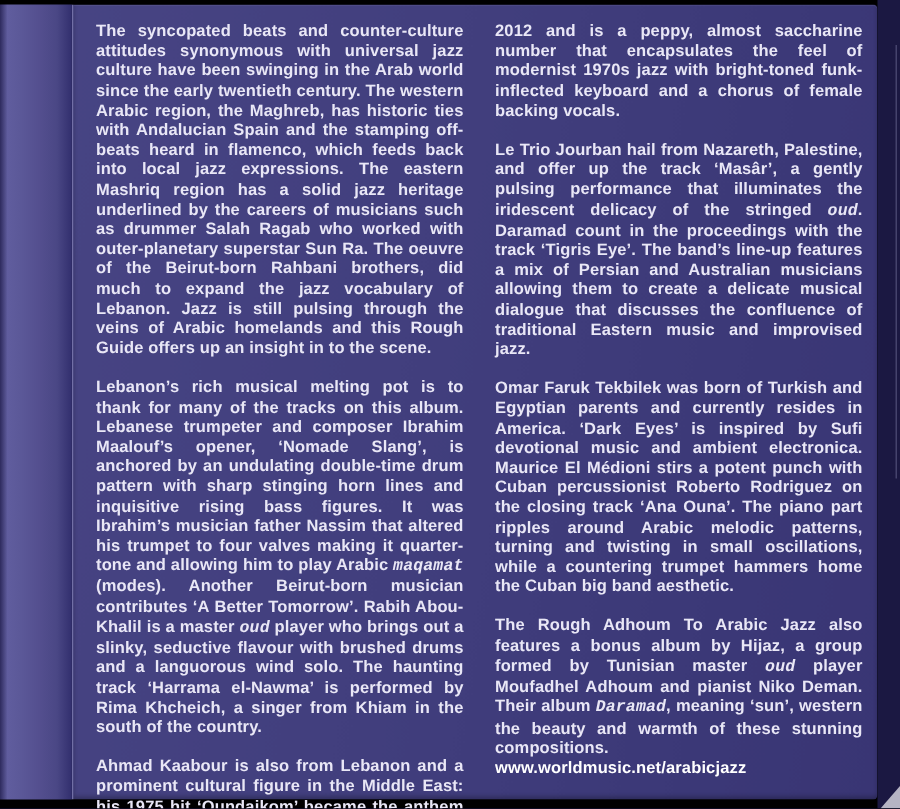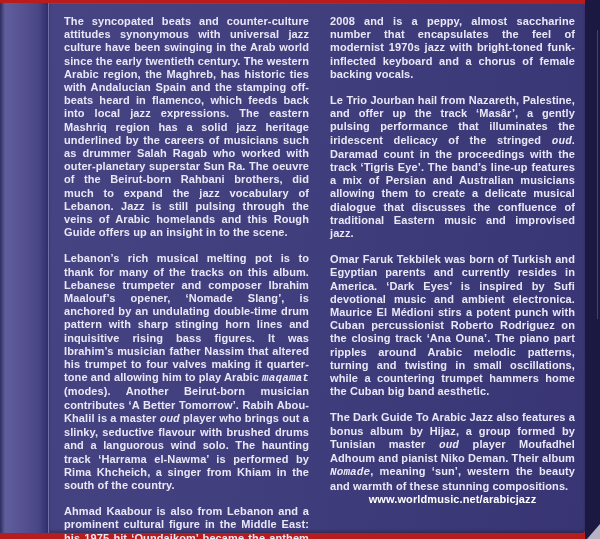--- a/index.html
+++ b/index.html
@@ -5,21 +5,21 @@
   html, body {
     margin: 0;
     padding: 0;
     background: #16143a;
   }
   .stage {
     position: relative;
     width: 600px;
     height: 539px;
     overflow: hidden;
-    background: #b91c1c;
+    background: #000000;
     font-family: "Liberation Sans", "DejaVu Sans", sans-serif;
   }
   .spine {
     position: absolute;
     left: 0;
     top: 3px;
     bottom: 6px;
     width: 48px;
     background: linear-gradient(90deg,
       #2e2b5e 0px, #605d9e 5px, #5b5898 14px,
@@ -77,41 +77,41 @@
   .col p { margin: 0 0 13px 0; }
   .col p:last-child { margin-bottom: 0; }
   em { font-style: italic; font-family: Liberation Mono, monospace; }
   .footer-note {
     color: #f0a42a;
     margin: 0 !important;
   }
   .footer-url {
     color: #ffffff;
     margin: 0 !important;
-    text-align: center;
+    text-align: left;
   }
 </style>
 </head>
 <body>
 
 <div class="stage">
   <div class="spine"></div>
   <div class="page"></div>
   <div class="right-gutter"></div>
   <div class="right-gutter-highlight"></div>
   <div class="corner-triangle"></div>
 
   <div class="col col-left">
       <p><span>The syncopated beats and counter-culture attitudes synonymous with universal jazz culture have been swinging in the Arab world since the early twentieth century. The western Arabic region, the Maghreb, has historic ties with Andalucian Spain and the stamping off-beats heard in flamenco, which feeds back into local jazz expressions. The eastern Mashriq region has a solid jazz heritage underlined by the careers of musicians such as drummer Salah Ragab who worked with outer-planetary superstar Sun Ra. The oeuvre of the Beirut-born Rahbani brothers, did much to expand the jazz vocabulary of Lebanon. Jazz is still pulsing through the veins of Arabic homelands and this Rough Guide offers up an insight in to the scene.</span></p>
       <p><span>Lebanon’s rich musical melting pot is to thank for many of the tracks on this album. Lebanese trumpeter and composer Ibrahim Maalouf’s opener, ‘Nomade Slang’, is anchored by an undulating double-time drum pattern with sharp stinging horn lines and inquisitive rising bass figures. It was Ibrahim’s musician father Nassim that altered his trumpet to four valves making it quarter-tone and allowing him to play Arabic </span><em>maqamat</em><span> (modes). Another Beirut-born musician contributes ‘A Better Tomorrow’. Rabih Abou-Khalil is a master </span><em>oud</em><span> player who brings out a slinky, seductive flavour with brushed drums and a languorous wind solo. The haunting track ‘Harrama el-Nawma’ is performed by Rima Khcheich, a singer from Khiam in the south of the country.</span></p>
       <p><span>Ahmad Kaabour is also from Lebanon and a prominent cultural figure in the Middle East: his 1975 hit ‘Oundaikom’ became the anthem of the Palestinian struggle. ‘Abou Afif’ was released in</span></p>
     </div>
 
   <div class="col col-right">
     <div>
-        <p><span>2008 and is a peppy, almost saccharine number that encapsulates the feel of modernist 1970s jazz with bright-toned funk-inflected keyboard and a chorus of female backing vocals.</span></p>
+        <p><span>2012 and is a peppy, almost saccharine number that encapsulates the feel of modernist 1970s jazz with bright-toned funk-inflected keyboard and a chorus of female backing vocals.</span></p>
         <p><span>Le Trio Jourban hail from Nazareth, Palestine, and offer up the track ‘Masâr’, a gently pulsing performance that illuminates the iridescent delicacy of the stringed </span><em>oud</em><span>. Daramad count in the proceedings with the track ‘Tigris Eye’. The band’s line-up features a mix of Persian and Australian musicians allowing them to create a delicate musical dialogue that discusses the confluence of traditional Eastern music and improvised jazz.</span></p>
         <p><span>Omar Faruk Tekbilek was born of Turkish and Egyptian parents and currently resides in America. ‘Dark Eyes’ is inspired by Sufi devotional music and ambient electronica. Maurice El Médioni stirs a potent punch with Cuban percussionist Roberto Rodriguez on the closing track ‘Ana Ouna’. The piano part ripples around Arabic melodic patterns, turning and twisting in small oscillations, while a countering trumpet hammers home the Cuban big band aesthetic.</span></p>
-        <p><span>The Dark Guide To Arabic Jazz also features a bonus album by Hijaz, a group formed by Tunisian master </span><em>oud</em><span> player Moufadhel Adhoum and pianist Niko Deman. Their album </span><em>Nomade</em><span>, meaning ‘sun’, western the beauty and warmth of these stunning compositions.</span></p>
+        <p><span>The Rough Adhoum To Arabic Jazz also features a bonus album by Hijaz, a group formed by Tunisian master </span><em>oud</em><span> player Moufadhel Adhoum and pianist Niko Deman. Their album </span><em>Daramad</em><span>, meaning ‘sun’, western the beauty and warmth of these stunning compositions.</span></p>
       </div>
     <p class="footer-url">www.worldmusic.net/arabicjazz</p>
   </div>
 </div>
 
 </body></html>

